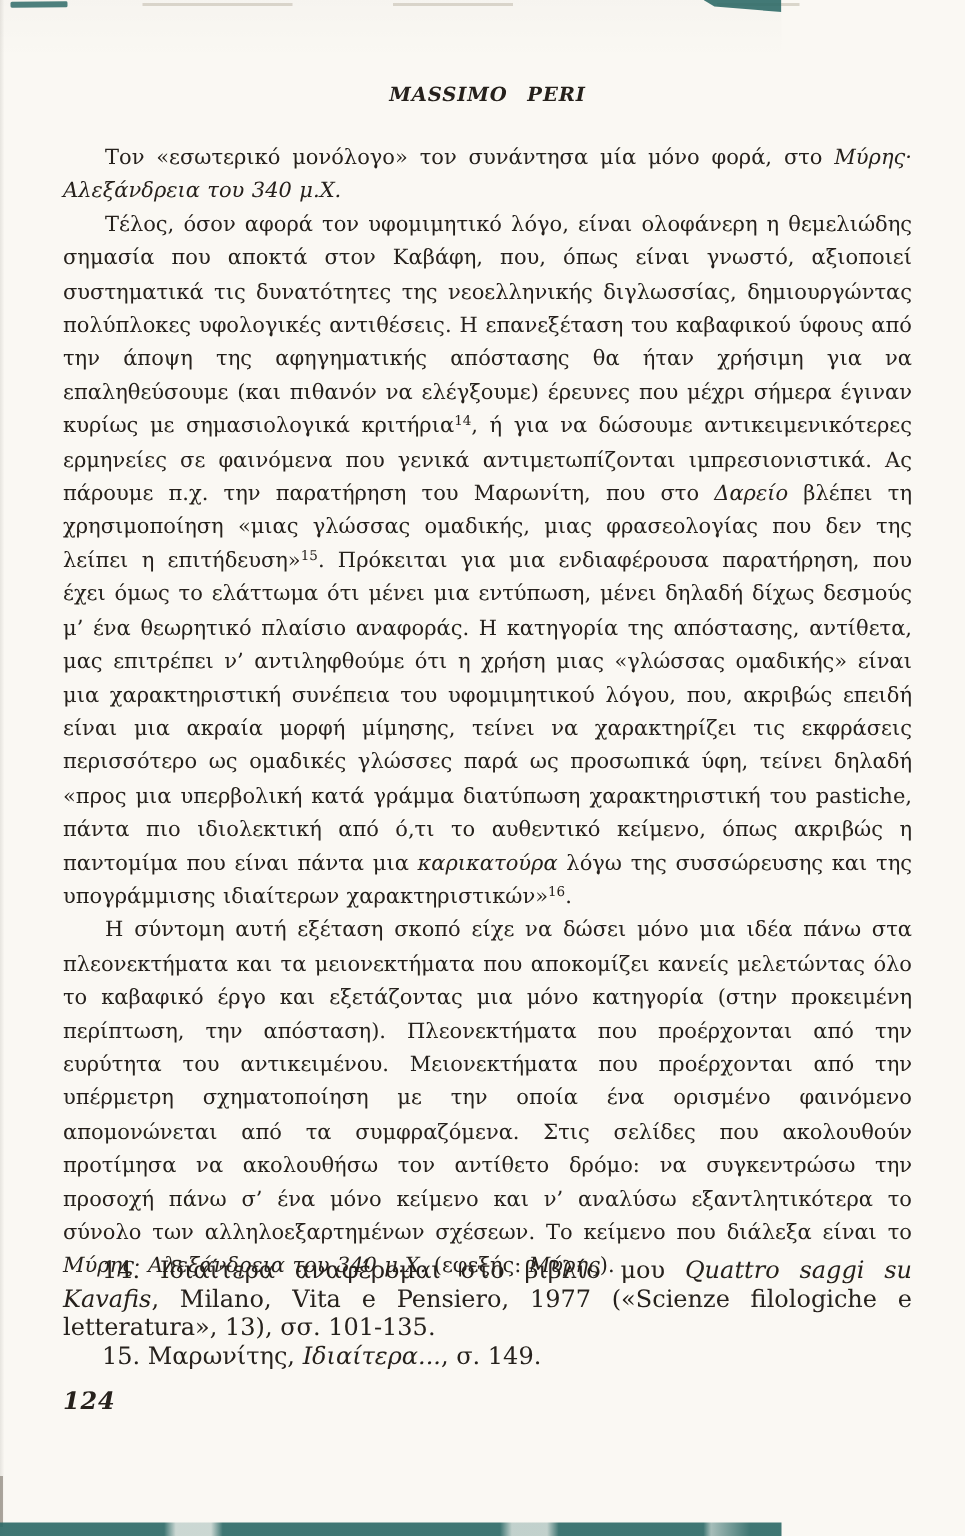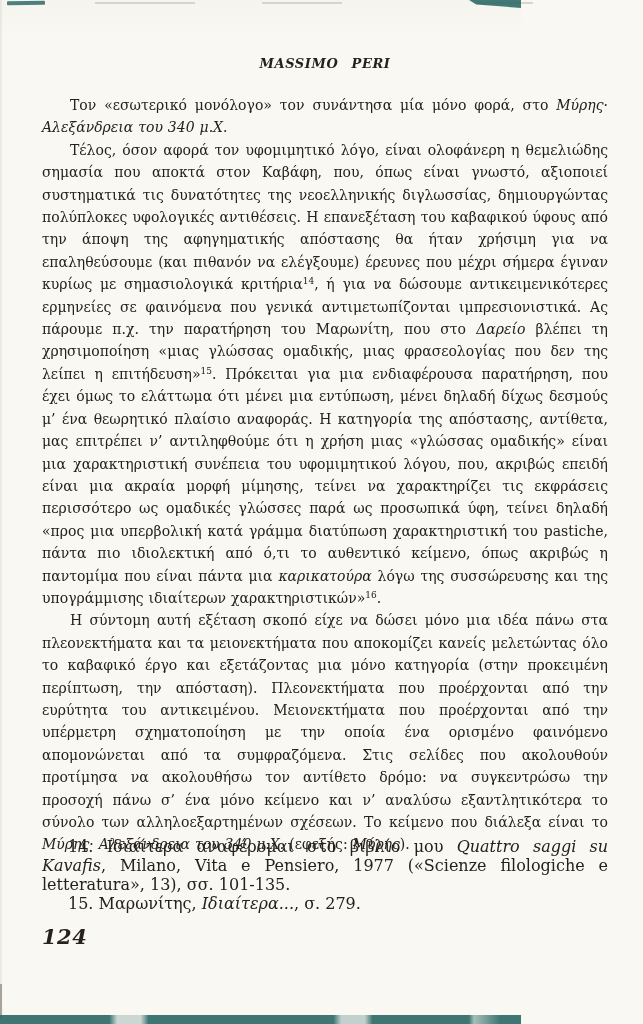--- a/index.html
+++ b/index.html
@@ -85,21 +85,21 @@
   }
   .footnotes {
     position: absolute; left: 42px; top: 837px; width: 566px;
     font-size: 16px; line-height: 19px;
   }
   .footnote {
     margin: 0; text-indent: 26px; text-align: justify;
   }
   .page-number {
     position: absolute; left: 42px; top: 924px;
-    font-size: 21px; font-weight: bold; font-style: italic;
+    font-size: 16px; font-weight: bold; font-style: italic;
     letter-spacing: 0.5px;
   }
 </style>
 </head>
 <body>
 
 <div class="page">
 
   <div class="edge-left"></div>
 
@@ -112,21 +112,21 @@
   <div class="text-block">
     <h1 class="author-head">MASSIMO PERI</h1>
 
     <p class="body-par"><span>Τον «εσωτερικό μονόλογο» τον συνάντησα μία μόνο φορά, στο </span><span class="it">Μύρης· Αλεξάνδρεια του 340 μ.Χ.</span></p>
     <p class="body-par"><span>Τέλος, όσον αφορά τον υφομιμητικό λόγο, είναι ολοφάνερη η θεμελιώδης σημασία που αποκτά στον Καβάφη, που, όπως είναι γνωστό, αξιοποιεί συστηματικά τις δυνατότητες της νεοελληνικής διγλωσσίας, δημιουργώντας πολύπλοκες υφολογικές αντιθέσεις. Η επανεξέταση του καβαφικού ύφους από την άποψη της αφηγηματικής απόστασης θα ήταν χρήσιμη για να επαληθεύσουμε (και πιθανόν να ελέγξουμε) έρευνες που μέχρι σήμερα έγιναν κυρίως με σημασιολογικά κριτήρια</span><sup>14</sup><span>, ή για να δώσουμε αντικειμενικότερες ερμηνείες σε φαινόμενα που γενικά αντιμετωπίζονται ιμπρεσιονιστικά. Ας πάρουμε π.χ. την παρατήρηση του Μαρωνίτη, που στο </span><span class="it">Δαρείο</span><span> βλέπει τη χρησιμοποίηση «μιας γλώσσας ομαδικής, μιας φρασεολογίας που δεν της λείπει η επιτήδευση»</span><sup>15</sup><span>. Πρόκειται για μια ενδιαφέρουσα παρατήρηση, που έχει όμως το ελάττωμα ότι μένει μια εντύπωση, μένει δηλαδή δίχως δεσμούς μ’ ένα θεωρητικό πλαίσιο αναφοράς. Η κατηγορία της απόστασης, αντίθετα, μας επιτρέπει ν’ αντιληφθούμε ότι η χρήση μιας «γλώσσας ομαδικής» είναι μια χαρακτηριστική συνέπεια του υφομιμητικού λόγου, που, ακριβώς επειδή είναι μια ακραία μορφή μίμησης, τείνει να χαρακτηρίζει τις εκφράσεις περισσότερο ως ομαδικές γλώσσες παρά ως προσωπικά ύφη, τείνει δηλαδή «προς μια υπερβολική κατά γράμμα διατύπωση χαρακτηριστική του pastiche, πάντα πιο ιδιολεκτική από ό,τι το αυθεντικό κείμενο, όπως ακριβώς η παντομίμα που είναι πάντα μια </span><span class="it">καρικατούρα</span><span> λόγω της συσσώρευσης και της υπογράμμισης ιδιαίτερων χαρακτηριστικών»</span><sup>16</sup><span>.</span></p>
     <p class="body-par"><span>Η σύντομη αυτή εξέταση σκοπό είχε να δώσει μόνο μια ιδέα πάνω στα πλεονεκτήματα και τα μειονεκτήματα που αποκομίζει κανείς μελετώντας όλο το καβαφικό έργο και εξετάζοντας μια μόνο κατηγορία (στην προκειμένη περίπτωση, την απόσταση). Πλεονεκτήματα που προέρχονται από την ευρύτητα του αντικειμένου. Μειονεκτήματα που προέρχονται από την υπέρμετρη σχηματοποίηση με την οποία ένα ορισμένο φαινόμενο απομονώνεται από τα συμφραζόμενα. Στις σελίδες που ακολουθούν προτίμησα να ακολουθήσω τον αντίθετο δρόμο: να συγκεντρώσω την προσοχή πάνω σ’ ένα μόνο κείμενο και ν’ αναλύσω εξαντλητικότερα το σύνολο των αλληλοεξαρτημένων σχέσεων. Το κείμενο που διάλεξα είναι το </span><span class="it">Μύρης· Αλεξάνδρεια του 340 μ.Χ.</span><span> (εφεξής: </span><span class="it">Μύρης</span><span>).</span></p>
   </div>
 
   <div class="footnotes">
     <p class="footnote"><span>14. Ιδιαίτερα αναφέρομαι στο βιβλίο μου </span><span class="it">Quattro saggi su Kavafis</span><span>, Milano, Vita e Pensiero, 1977 («Scienze filologiche e letteratura», 13), σσ. 101-135.</span></p>
-    <p class="footnote"><span>15. Μαρωνίτης, </span><span class="it">Ιδιαίτερα...</span><span>, σ. 279.</span></p>
+    <p class="footnote"><span>15. Μαρωνίτης, </span><span class="it">Ιδιαίτερα...</span><span>, σ. 149.</span></p>
   </div>
 
   <div class="page-number">124</div>
 
   <div class="scan-bottom-tick"></div>
   <div class="scan-bottom-bar"></div>
 
 </div>
 
 </body></html>

